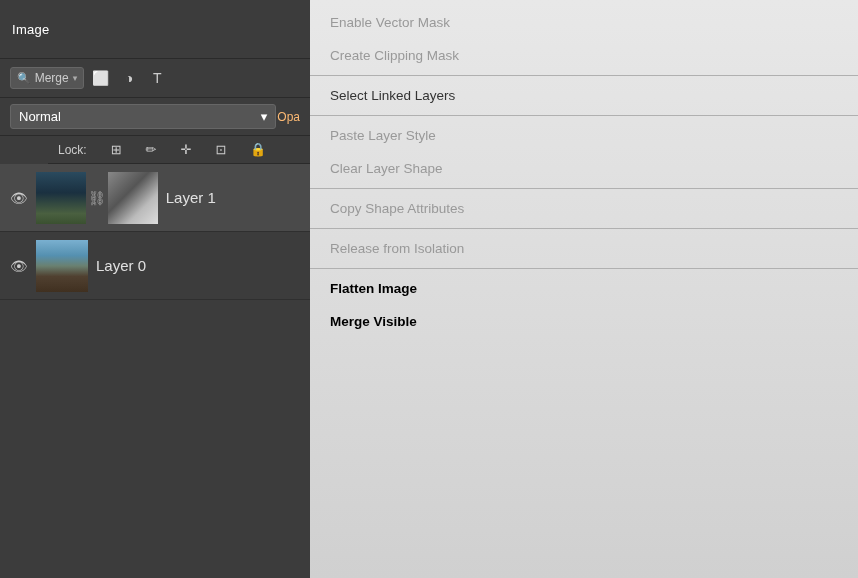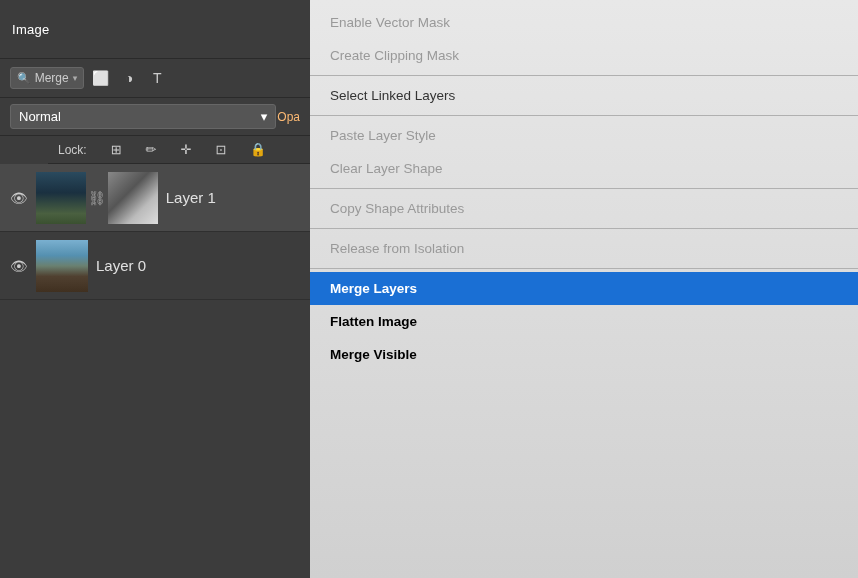--- a/index.html
+++ b/index.html
@@ -346,23 +346,20 @@
 
 
     <div class="menu-separator"></div>
 
     <div class="menu-item disabled">
       <span>Release from Isolation</span>
     </div>
 
     <div class="menu-separator"></div>
 
-    <div class="menu-item highlighted">
-      <span>Merge Layers</span>
-    </div>
 
     <div class="menu-item bold">
       <span>Flatten Image</span>
     </div>
 
     <div class="menu-item bold">
       <span>Merge Visible</span>
     </div>
 
   </div>

